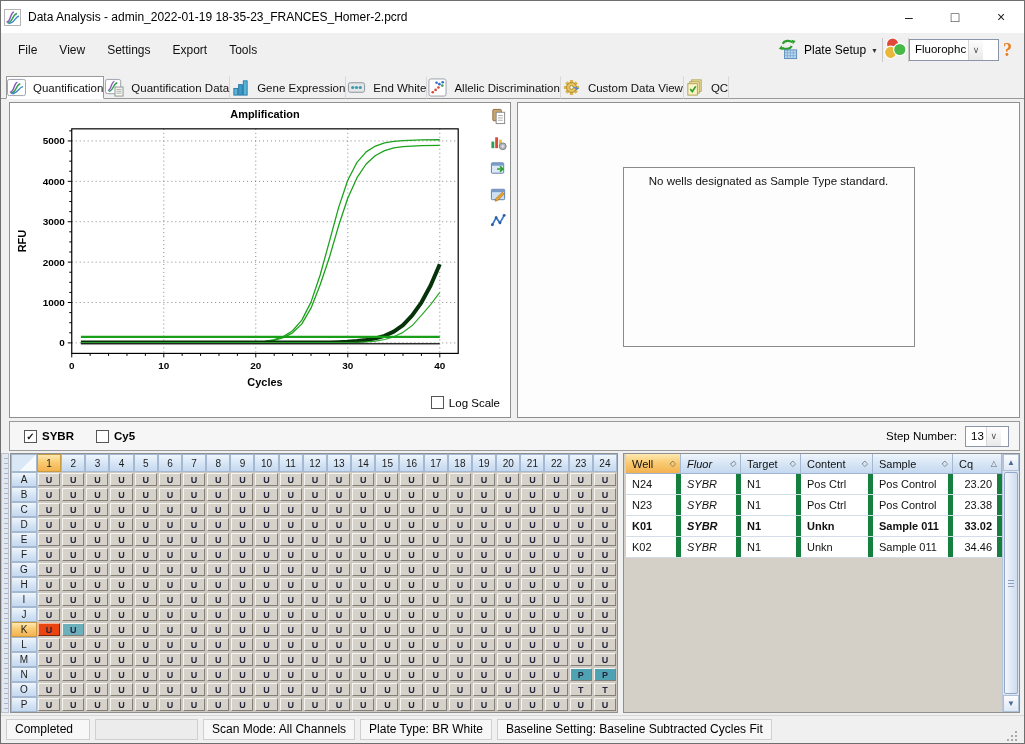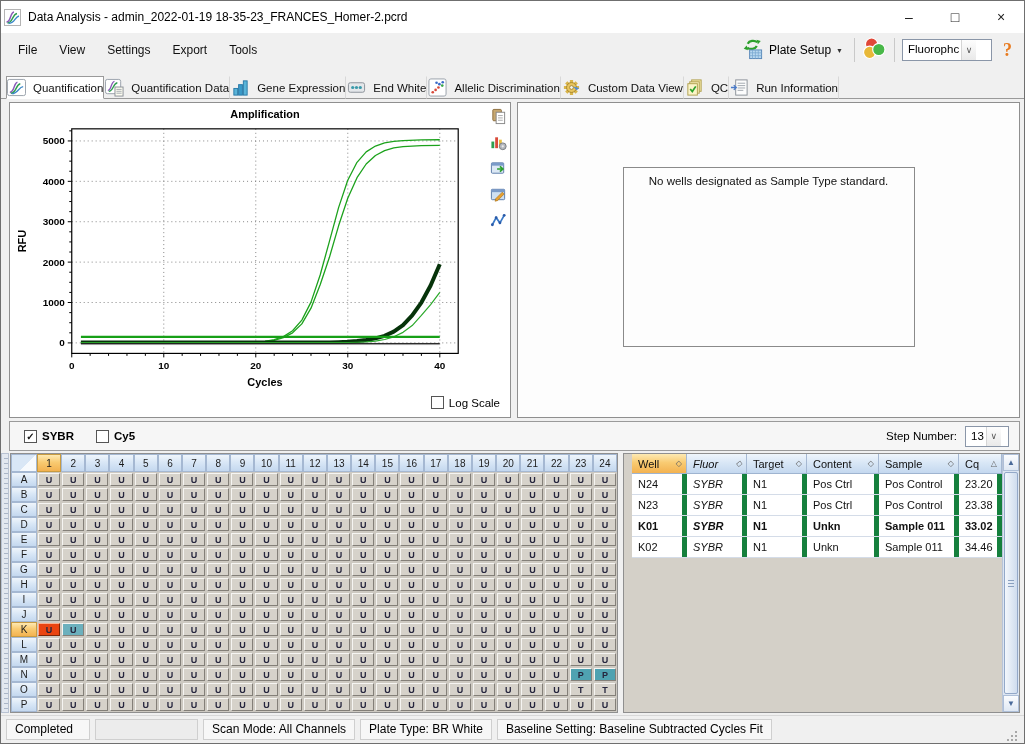--- a/index.html
+++ b/index.html
@@ -10,21 +10,21 @@
   .titlebar { height:32px; background:#ffffff; display:flex; align-items:center; padding-left:3px; flex:none; }
   .app-icon { width:17px; height:17px; margin-right:7px; flex:none; }
   .title-text { font-size:12px; color:#000; white-space:nowrap; }
   .win-controls { margin-left:auto; display:flex; height:100%; }
   .wbtn { width:46px; height:100%; display:flex; align-items:center; justify-content:center; font-size:14px; color:#222; cursor:default; }
 
   
   .menubar { height:34px; background:#f0f0f0; display:flex; align-items:center; padding:0 8px 0 6px; flex:none; }
   .menu-items { display:flex; }
   .menu-item { padding:5px 11px; font-size:12px; color:#111; }
-  .menu-right { margin-left:auto; display:flex; align-items:center; gap:7px; }
+  .menu-right { margin-left:auto; display:flex; align-items:center; }
   .plate-setup-btn { display:flex; align-items:center; gap:5px; font-size:12px; padding:2px 4px; }
   .plate-setup-btn .caret { font-size:7px; color:#333; }
   .vsep { width:1px; height:24px; background:#c9c9c9; }
   .combo { display:flex; align-items:stretch; border:1px solid #8a96a8; background:#fff; height:22px; }
   .combo-val { font-size:11.5px; padding:3px 2px 0 5px; overflow:hidden; white-space:nowrap; }
   .combo-arrow { width:15px; display:flex; align-items:center; justify-content:center; font-size:9px; color:#555; border-left:1px solid #d5d5d5; background:linear-gradient(#fdfdfd,#e9e9e9); }
   .fluoro { width:90px; }
   .help { font-family:"Liberation Serif",serif; font-weight:bold; font-size:18px; color:#e87a1e; padding:0 4px; }
 
   
@@ -66,21 +66,21 @@
   .ph.sel { background:linear-gradient(#fde9b2,#f9cb72 45%,#f3b250); border-color:#c89b40; }
   .ph.corner { background:linear-gradient(135deg,#d9e7f6 58%,#f7fafd 58%); }
   .pw { margin:1px; background:#d6d2ca; border:1px solid; border-color:#f6f5f2 #837f78 #837f78 #f6f5f2; display:flex; align-items:center; justify-content:center; font-size:9px; font-weight:bold; color:#26263e; }
   .pw.sel-red { background:#ea4410; border-color:#f8b090 #7e2606 #7e2606 #f8b090; }
   .pw.sel-teal { background:#6cb0bd; }
   .pw.pos-teal { background:#4fa2b1; }
   .mid-split { width:5px; }
 
   
   .table-panel { flex:1; position:relative; border:1px solid #8f8f8f; background:#d4d0c8; overflow:hidden; }
-  .rtable { position:absolute; left:8px; top:0; right:17px; background:#d4d0c8; }
+  .rtable { position:absolute; left:2px; top:0; right:17px; background:#d4d0c8; }
   .thead { display:flex; height:20px; background:linear-gradient(#eff5fb,#d9e7f6 45%,#c4d8ef); border-bottom:1px solid #9fb4d0; }
   .th { display:flex; align-items:center; font-size:11px; color:#111; padding:0 4px 0 6px; border-right:1px solid #a5b8d2; }
   .th.hl { background:linear-gradient(#fde9b2,#f9cb72 45%,#f3b250); }
   .th .sort { margin-left:auto; font-size:8px; color:#666; padding-left:3px; }
   .tr { display:flex; height:21px; background:#fff; border-bottom:1px solid #d4dce8; }
   .td { font-size:11px; color:#111; padding:4px 4px 0 6px; border-right:5px solid #15803d; overflow:hidden; white-space:nowrap; }
   .tr.bold .td { font-weight:bold; }
   .td.num { text-align:right; padding-right:5px; }
   .c0{width:55px;} .c1{width:60px;font-style:italic;} .c2{width:60px;} .c3{width:72px;} .c4{width:80px;} .c5{width:50px; flex:1;}
   .vscroll { position:absolute; right:0; top:0; bottom:0; width:17px; background:#dce5f2; border-left:1px solid #b8c4d8; display:flex; flex-direction:column; }
@@ -217,28 +217,20 @@
         <span>Custom Data View</span>
       </div>
       <div class="tab">
         <span class="ticon"><svg viewBox="0 0 20 20">
             <rect x="7" y="2" width="10" height="12" fill="#f4e8a8" stroke="#b0a050"></rect>
             <rect x="5" y="4" width="10" height="12" fill="#f7eeb8" stroke="#b0a050"></rect>
             <rect x="3" y="6" width="10" height="12" fill="#fbf4c8" stroke="#b0a050"></rect>
             <path d="M5.5 11.5 l2.2 2.8 3.6 -5.5" stroke="#2ba12b" stroke-width="1.8" fill="none"></path>
           </svg></span>
         <span>QC</span>
-      </div>
-      <div class="tab">
-        <span class="ticon"><svg viewBox="0 0 20 20">
-            <rect x="6" y="2" width="12" height="16" fill="#fcfcfc" stroke="#8a9098"></rect>
-            <path d="M8 5.5 h8 M8 8 h8 M8 10.5 h8 M8 13 h6" stroke="#a0a6ae" stroke-width="1"></path>
-            <path d="M1 10 h5 M4 7.5 l2.6 2.5 L4 12.5" stroke="#4a7ac8" stroke-width="1.4" fill="none"></path>
-          </svg></span>
-        <span>Run Information</span>
       </div>
     </div>
 
   <div class="upper">
     <div class="chart-panel">
       <svg class="chart-svg" viewBox="0 0 502 316" preserveAspectRatio="none">
           <line class="grid-line" x1="62" y1="241.431654676259" x2="450" y2="241.431654676259"></line>
           <line class="grid-line" x1="62" y1="200.7841726618705" x2="450" y2="200.7841726618705"></line>
           <line class="grid-line" x1="62" y1="160.136690647482" x2="450" y2="160.136690647482"></line>
           <line class="grid-line" x1="62" y1="119.48920863309351" x2="450" y2="119.48920863309351"></line>

